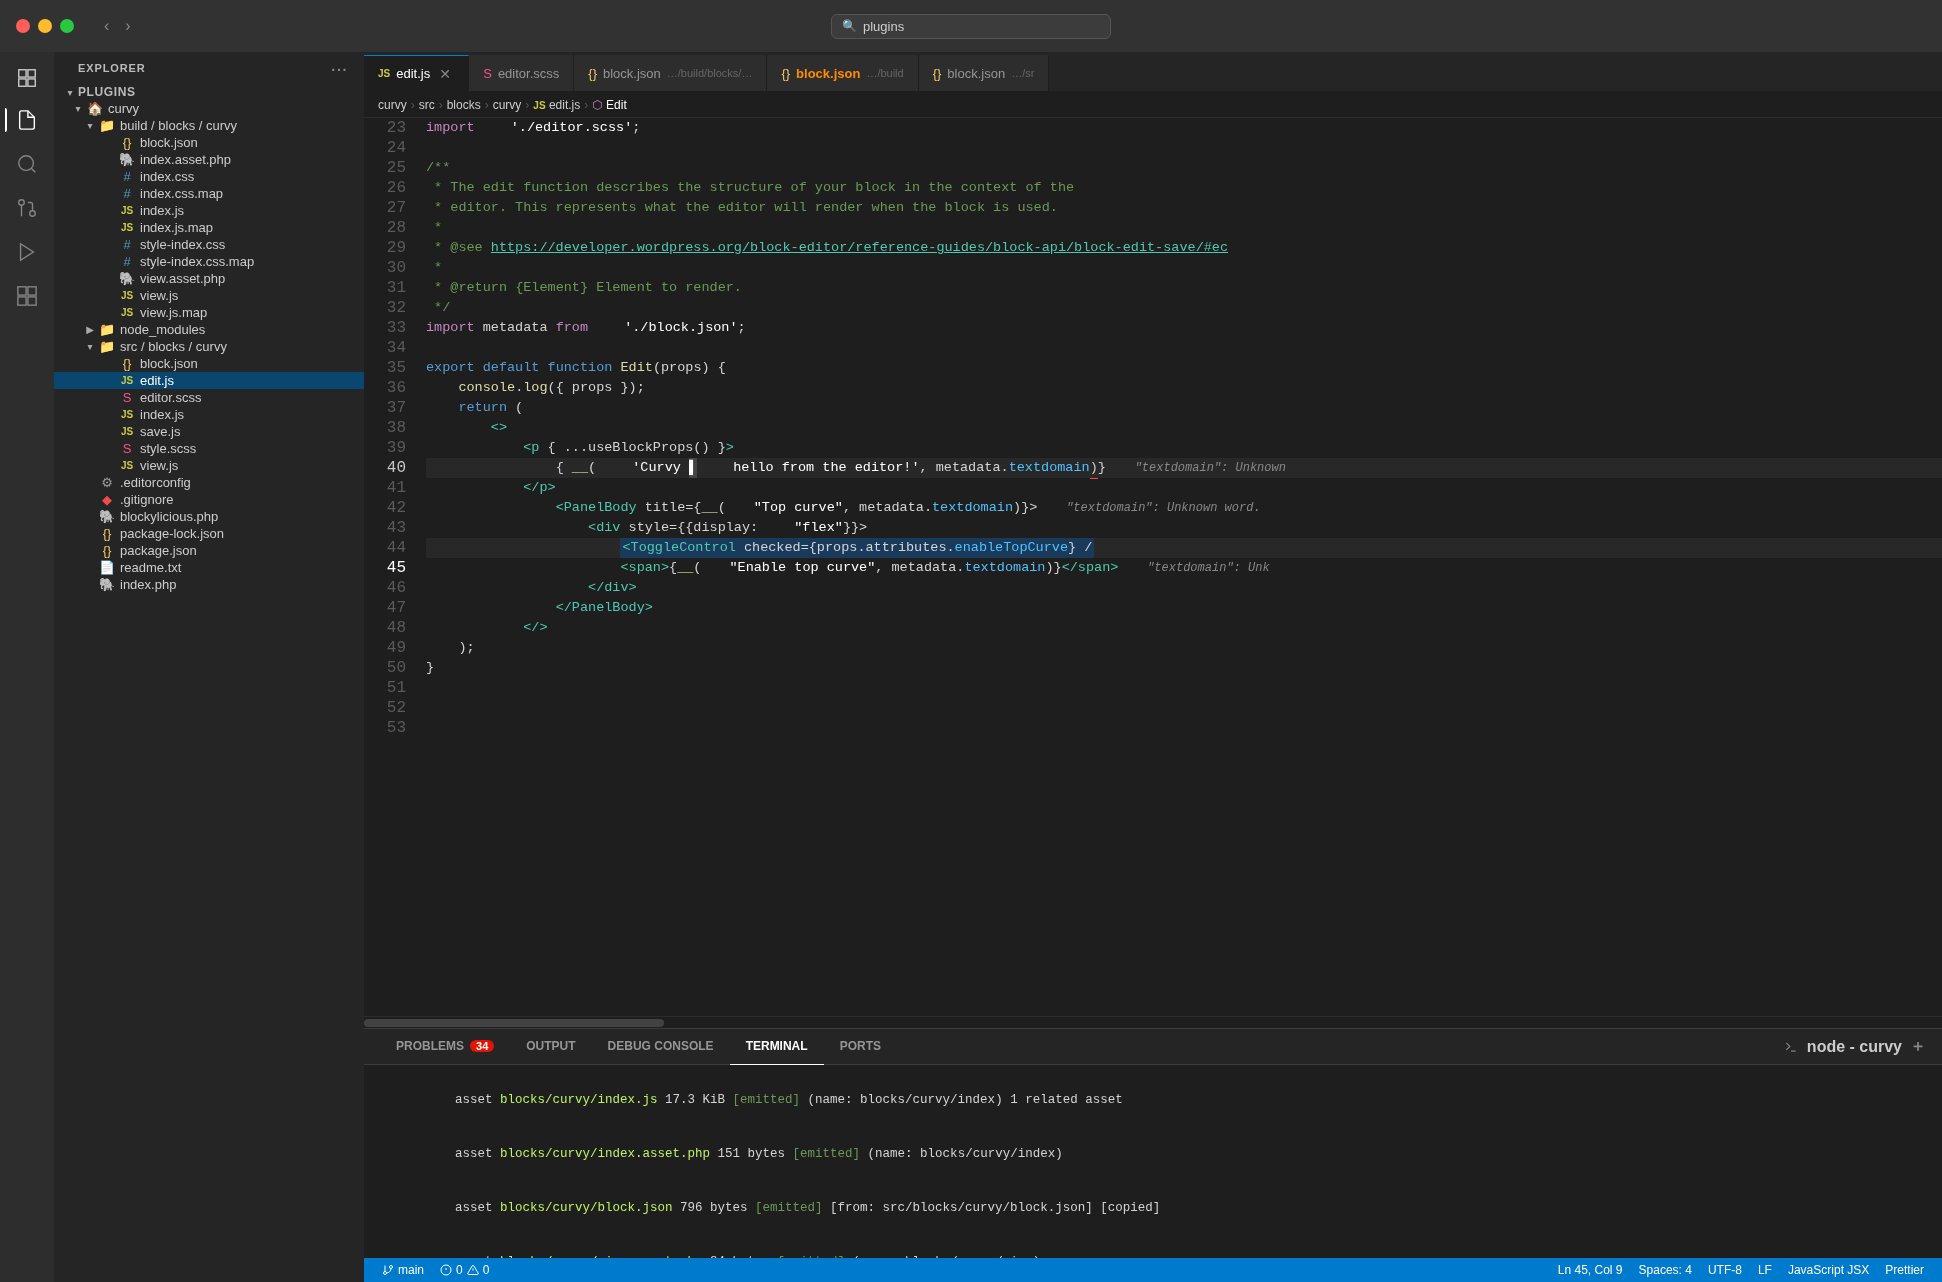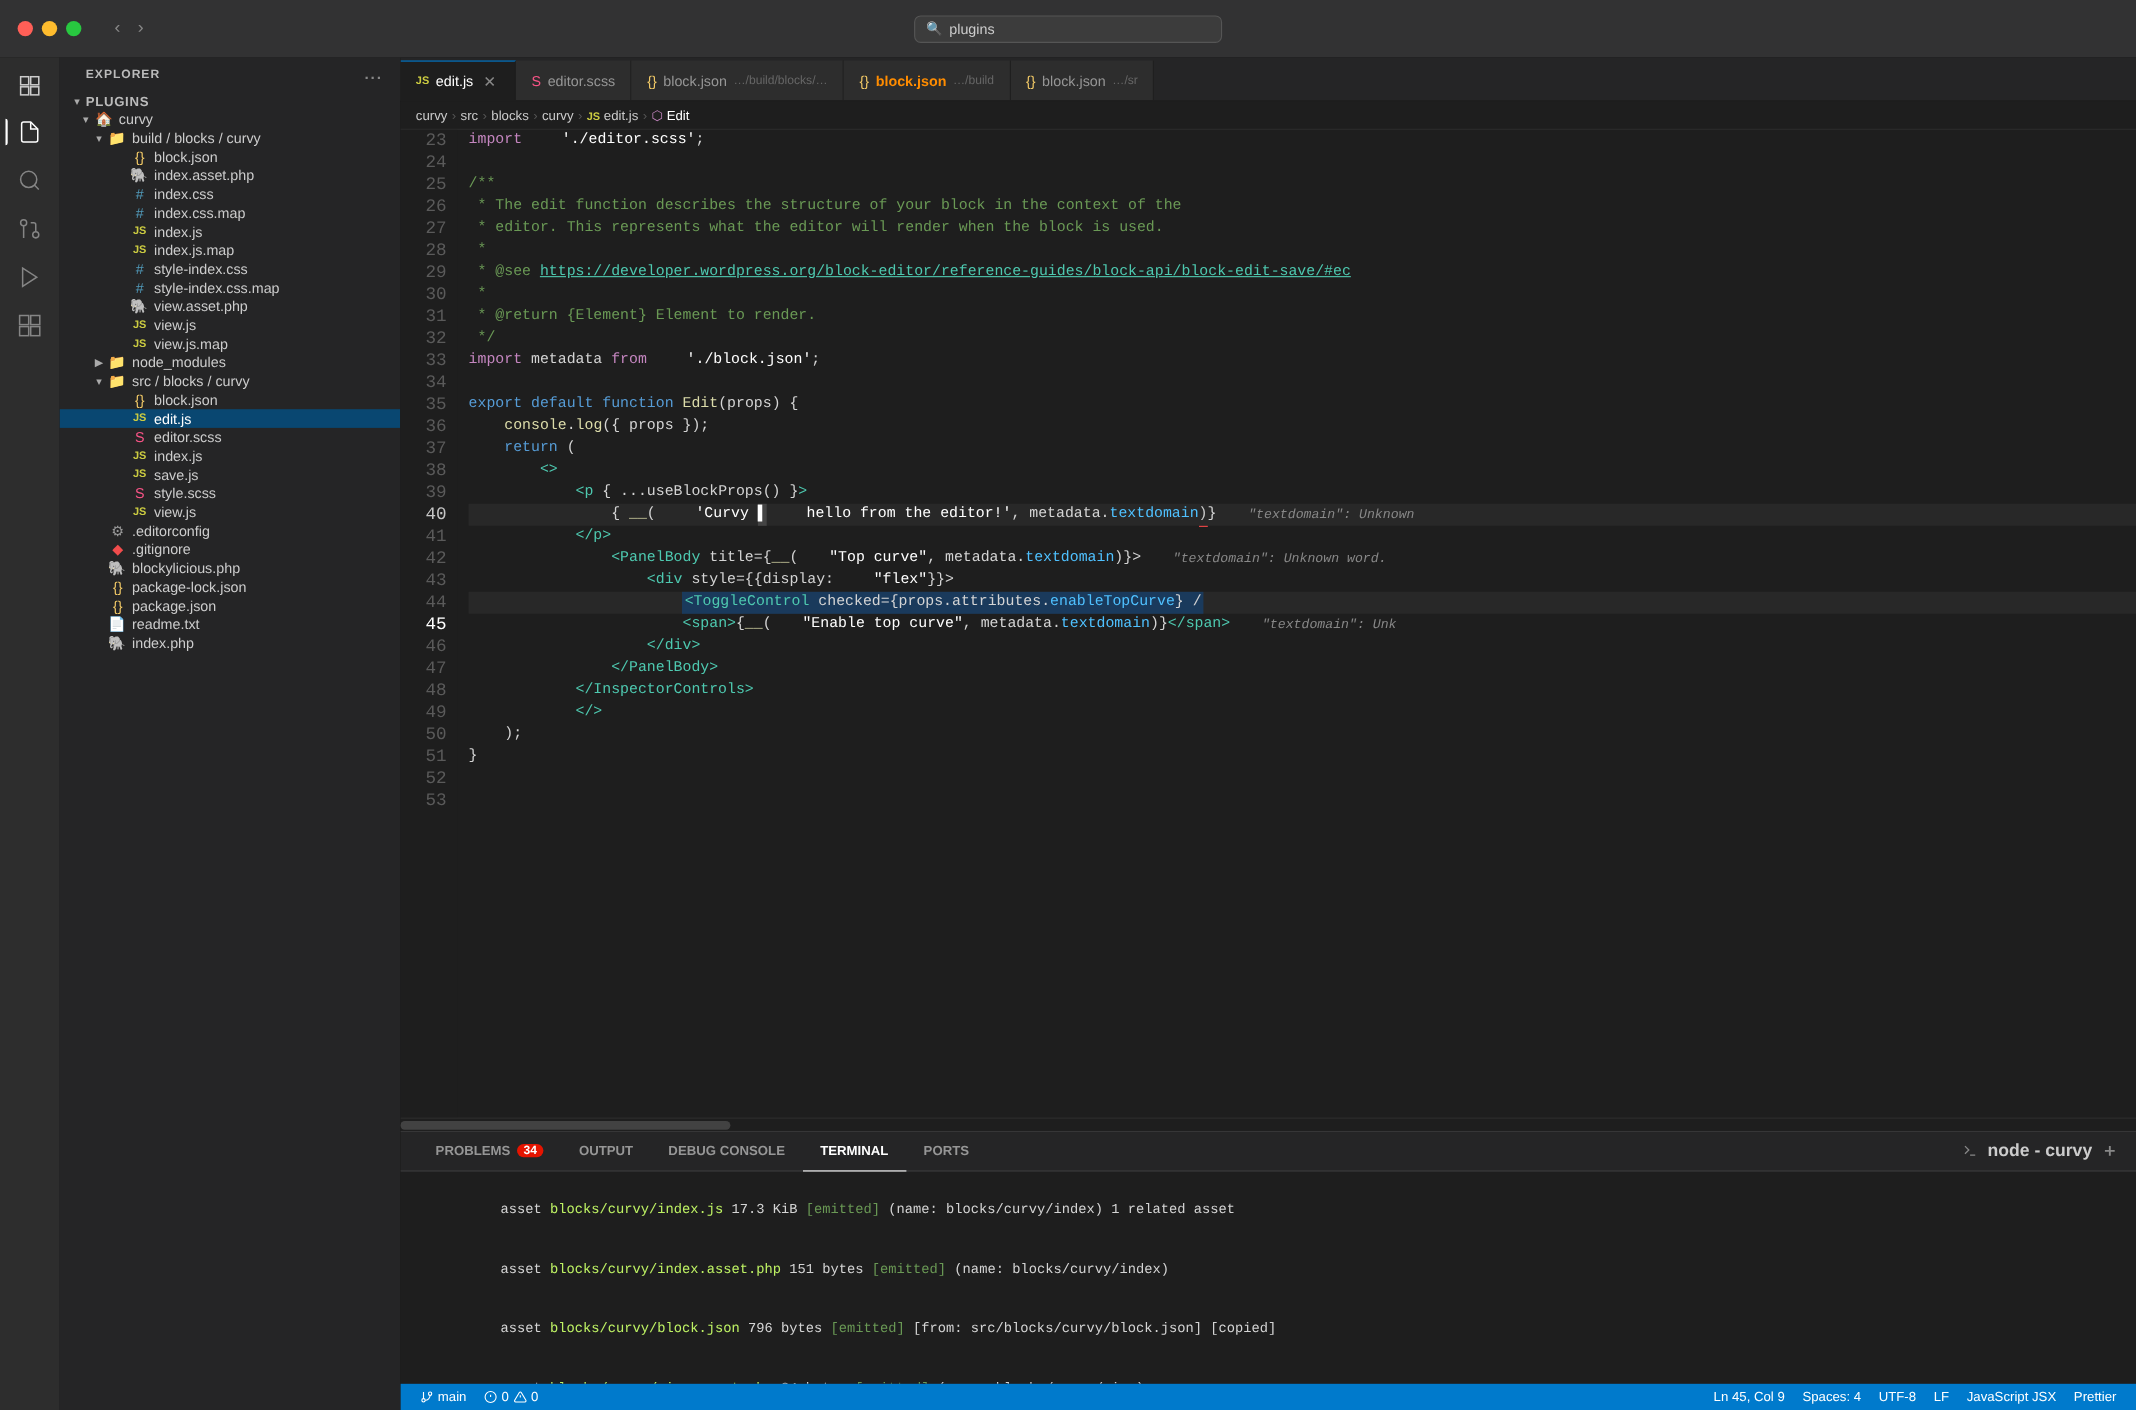--- a/index.html
+++ b/index.html
@@ -817,23 +817,20 @@
         </div>
 
         <div class="code-line">
           <span class="c-white">                    </span><span class="c-tag">&lt;/div&gt;</span>
         </div>
 
         <div class="code-line">
           <span class="c-white">                </span><span class="c-tag">&lt;/PanelBody&gt;</span>
         </div>
 
-        <div class="code-line">
-          <span class="c-white">            </span><span class="c-tag">&lt;/InspectorControls&gt;</span>
-        </div>
 
         <div class="code-line">
           <span class="c-white">            </span><span class="c-tag">&lt;/&gt;</span>
         </div>
 
         <div class="code-line">
           <span class="c-white">    );</span>
         </div>
 
         <div class="code-line">

